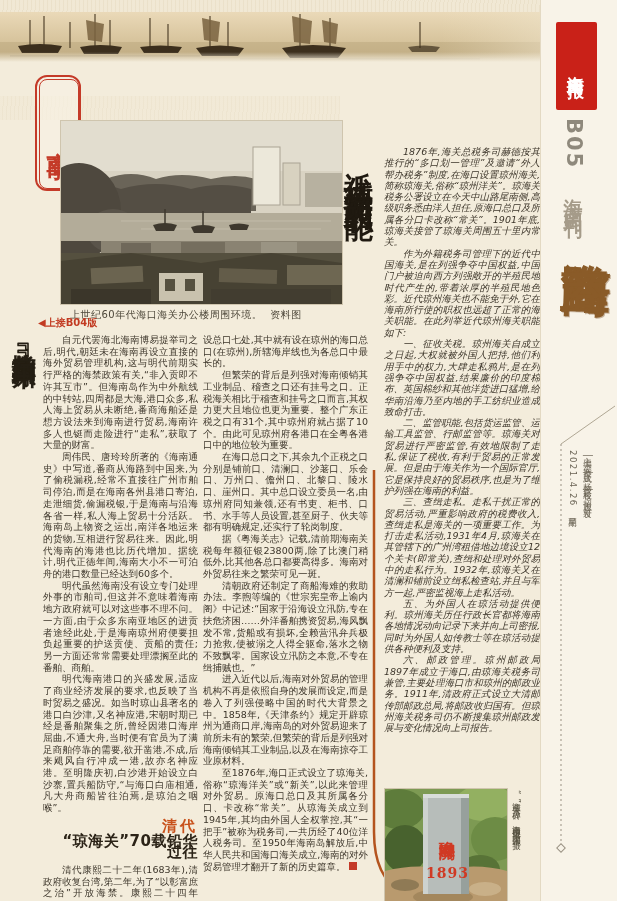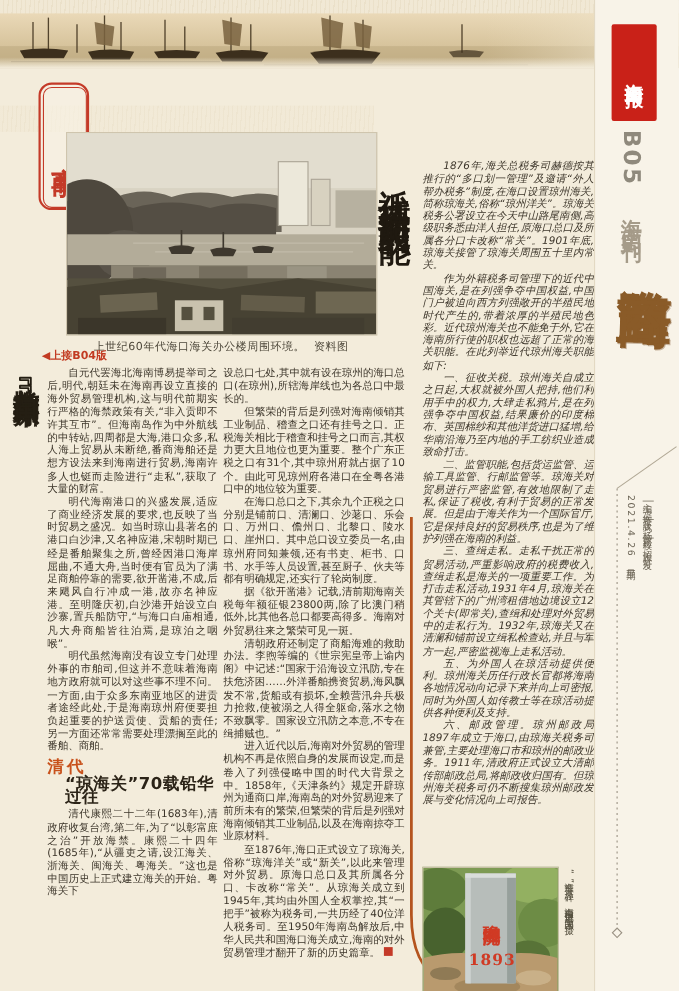--- a/index.html
+++ b/index.html
@@ -60,43 +60,43 @@
     writing-mode:vertical-rl; text-orientation:upright;
     color:#c43a28; font-size:25px; font-weight:bold; letter-spacing:2px;
     font-family:"DejaVu Serif","Liberation Serif",serif;
   }
   
   .main-photo {
     position:absolute; left:60px; top:120px; width:281px; height:183px;
     border:1px solid #cfc5ae; z-index:3; overflow:hidden; background:#d9d3c3;
   }
   .photo-caption {
-    position:absolute; left:60px; top:308px; width:282px;
-    font-size:10px; color:#4c4639; text-align:center; letter-spacing:.5px; z-index:3;
+    position:absolute; left:70px; top:308px; width:282px;
+    font-size:10px; color:#4c4639; text-align:left; letter-spacing:.5px; z-index:3;
   }
   .photo-credit { margin-left:8px; }
   .continue-note {
     position:absolute; left:38px; top:316px; font-size:10px; font-weight:bold;
     color:#c23b22; z-index:3;
   }
   
   .left-headline {
     position:absolute; left:8px; top:334px; height:562px; width:32px;
     writing-mode:vertical-rl; text-orientation:upright;
     font-size:24px; font-weight:bold; color:#241e13; line-height:32px; letter-spacing:1px;
     z-index:3;
   }
   .col {
     position:absolute; top:334px; height:564px; overflow:hidden;
     font-size:9.5px; line-height:11.7px; text-align:justify; z-index:3;
   }
   .col p { margin:0; text-indent:2em; }
   .col-a { left:43px; width:155px; }
   .col-b { left:203px; width:165px; }
-  .subhead { text-align:left; margin:7px 0 5px; }
+  .subhead { text-align:right; margin:7px 0 5px; }
   .subhead-kicker { display:block; color:#c8511b; font-size:15px; font-weight:bold; letter-spacing:3px; }
   .subhead-title { display:block; color:#2b2317; font-size:15px; font-weight:bold; margin-top:3px; letter-spacing:.5px;margin-left:16px; }
   .end-mark {
     display:inline-block; width:8px; height:8px; background:#c43a28; margin-left:3px;
   }
   
   .main-headline {
     position:absolute; left:341px; top:149px; height:330px; width:38px;
     writing-mode:vertical-rl; text-orientation:upright;
     font-size:29px; font-weight:bold; color:#1f1910; letter-spacing:5px; z-index:3;
@@ -263,34 +263,35 @@
   </div>
   <div class="photo-caption">
     <span>上世纪60年代海口海关办公楼周围环境。</span><span class="photo-credit">资料图</span>
   </div>
   <div class="continue-note">◀上接B04版</div>
 
   <div class="left-headline">从『皆有市舶』到『琼州十口』</div>
 
   <div class="col col-a">
     <p>自元代罢海北海南博易提举司之后,明代,朝廷未在海南再设立直接的海外贸易管理机构,这与明代前期实行严格的海禁政策有关,“非入贡即不许其互市”。但海南岛作为中外航线的中转站,四周都是大海,港口众多,私人海上贸易从未断绝,番商海舶还是想方设法来到海南进行贸易,海南许多人也铤而走险进行“走私”,获取了大量的财富。</p>
+    <p>周伟民、唐玲玲所著的《海南通史》中写道,番商从海路到中国来,为了偷税漏税,经常不直接往广州市舶司停泊,而是在海南各州县港口寄泊,走泄细货,偷漏税银,于是海南与沿海各省一样,私人海上贸易十分活跃。海南岛上物资之运出,南洋各地运来的货物,互相进行贸易往来。因此,明代海南的海港也比历代增加。据统计,明代正德年间,海南大小不一可泊舟的港口数量已经达到60多个。</p>
+    <p>明代虽然海南没有设立专门处理外事的市舶司,但这并不意味着海南地方政府就可以对这些事不理不问。一方面,由于众多东南亚地区的进贡者途经此处,于是海南琼州府便要担负起重要的护送贡使、贡船的责任;另一方面还常常需要处理漂搁至此的番舶、商舶。</p>
     <p>明代海南港口的兴盛发展,适应了商业经济发展的要求,也反映了当时贸易之盛况。如当时琼山县著名的港口白沙津,又名神应港,宋朝时期已经是番舶聚集之所,曾经因港口海岸屈曲,不通大舟,当时便有官员为了满足商舶停靠的需要,欲开凿港,不成,后来飓风自行冲成一港,故亦名神应港。至明隆庆初,白沙港开始设立白沙寨,置兵船防守,“与海口白庙相通,凡大舟商船皆往泊焉,是琼泊之咽喉”。</p>
-    <p>明代虽然海南没有设立专门处理外事的市舶司,但这并不意味着海南地方政府就可以对这些事不理不问。一方面,由于众多东南亚地区的进贡者途经此处,于是海南琼州府便要担负起重要的护送贡使、贡船的责任;另一方面还常常需要处理漂搁至此的番舶、商舶。</p>
     <div class="subhead">
       <span class="subhead-kicker">清代</span>
       <span class="subhead-title">“琼海关”70载铅华过往</span>
     </div>
     <p>清代康熙二十二年(1683年),清政府收复台湾,第二年,为了“以彰富庶之治”开放海禁。康熙二十四年(1685年),“从疆吏之请,设江海关、浙海关、闽海关、粤海关。”这也是中国历史上正式建立海关的开始。粤海关下</p>
   </div>
 
   <div class="col col-b">
     <p style="text-indent:0;">设总口七处,其中就有设在琼州的海口总口(在琼州),所辖海岸线也为各总口中最长的。</p>
     <p>但繁荣的背后是列强对海南倾销其工业制品、稽查之口还有挂号之口。正税海关相比于稽查和挂号之口而言,其权力更大且地位也更为重要。整个广东正税之口有31个,其中琼州府就占据了10个。由此可见琼州府各港口在全粤各港口中的地位较为重要。</p>
     <p>在海口总口之下,其余九个正税之口分别是铺前口、清澜口、沙荖口、乐会口、万州口、儋州口、北黎口、陵水口、崖州口。其中总口设立委员一名,由琼州府同知兼领,还有书吏、柜书、口书、水手等人员设置,甚至厨子、伙夫等都有明确规定,还实行了轮岗制度。</p>
-    <p>据《欲开凿港》记载,清前期海南关税每年额征银23800两,除了比澳门稍低外,比其他各总口都要高得多。海南对外贸易往来之繁荣可见一斑。</p>
+    <p>据《粤海关志》记载,清前期海南关税每年额征银23800两,除了比澳门稍低外,比其他各总口都要高得多。海南对外贸易往来之繁荣可见一斑。</p>
     <p>清朝政府还制定了商船海难的救助办法。李煦等编的《世宗宪皇帝上谕内阁》中记述:“国家于沿海设立汛防,专在扶危济困……外洋番舶携资贸易,海风飘发不常,货船或有损坏,全赖营汛弁兵极力抢救,使被溺之人得全躯命,落水之物不致飘零。国家设立汛防之本意,不专在缉捕贼也。”</p>
     <p>进入近代以后,海南对外贸易的管理机构不再是依照自身的发展而设定,而是卷入了列强侵略中国的时代大背景之中。1858年,《天津条约》规定开辟琼州为通商口岸,海南岛的对外贸易迎来了前所未有的繁荣,但繁荣的背后是列强对海南倾销其工业制品,以及在海南掠夺工业原材料。</p>
     <p><span>至1876年,海口正式设立了琼海关,俗称“琼海洋关”或“新关”,以此来管理对外贸易。原海口总口及其所属各分口、卡改称“常关”。从琼海关成立到1945年,其均由外国人全权掌控,其“一把手”被称为税务司,一共历经了40位洋人税务司。至1950年海南岛解放后,中华人民共和国海口海关成立,海南的对外贸易管理才翻开了新的历史篇章。</span><span class="end-mark"></span></p>
   </div>
 
   <div class="main-headline">近代琼州海关的职能</div>
 
   <svg class="divider-svg" width="44" height="432">
     <path d="M8 0 L8 362 C8 392 16 410 40 430" stroke="#b4541e" stroke-width="2.5" fill="none"></path>
   </svg>

